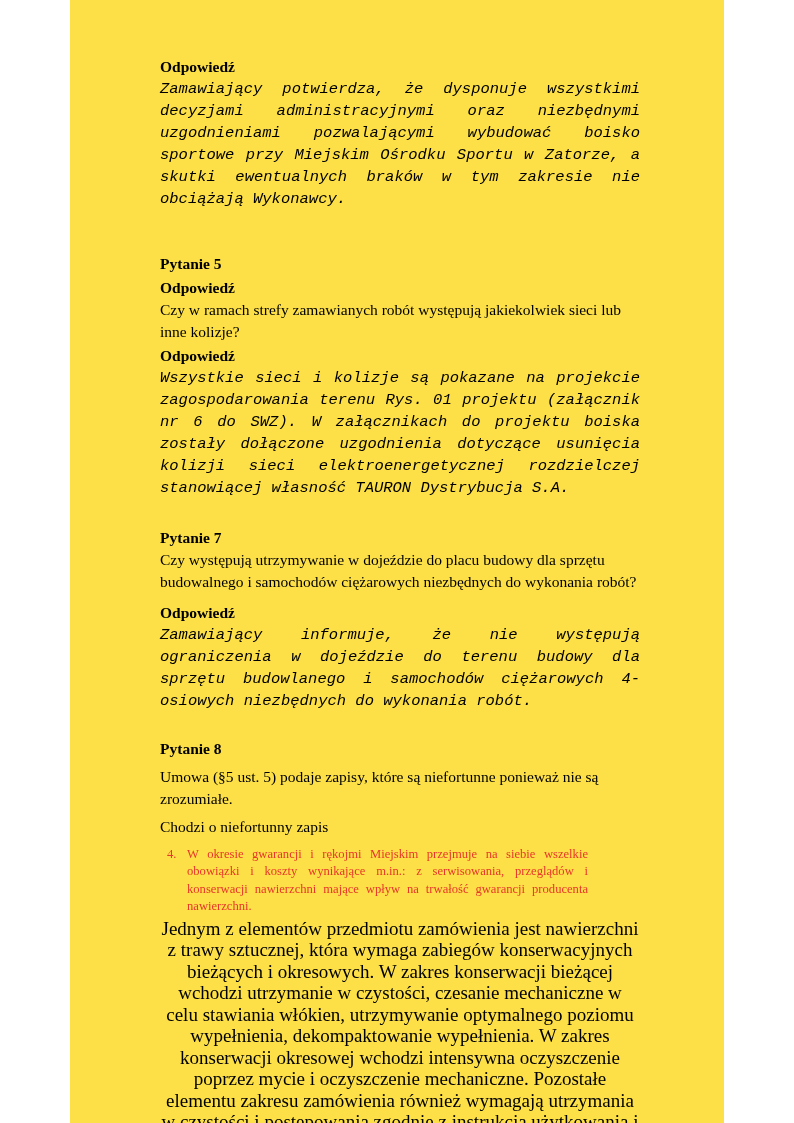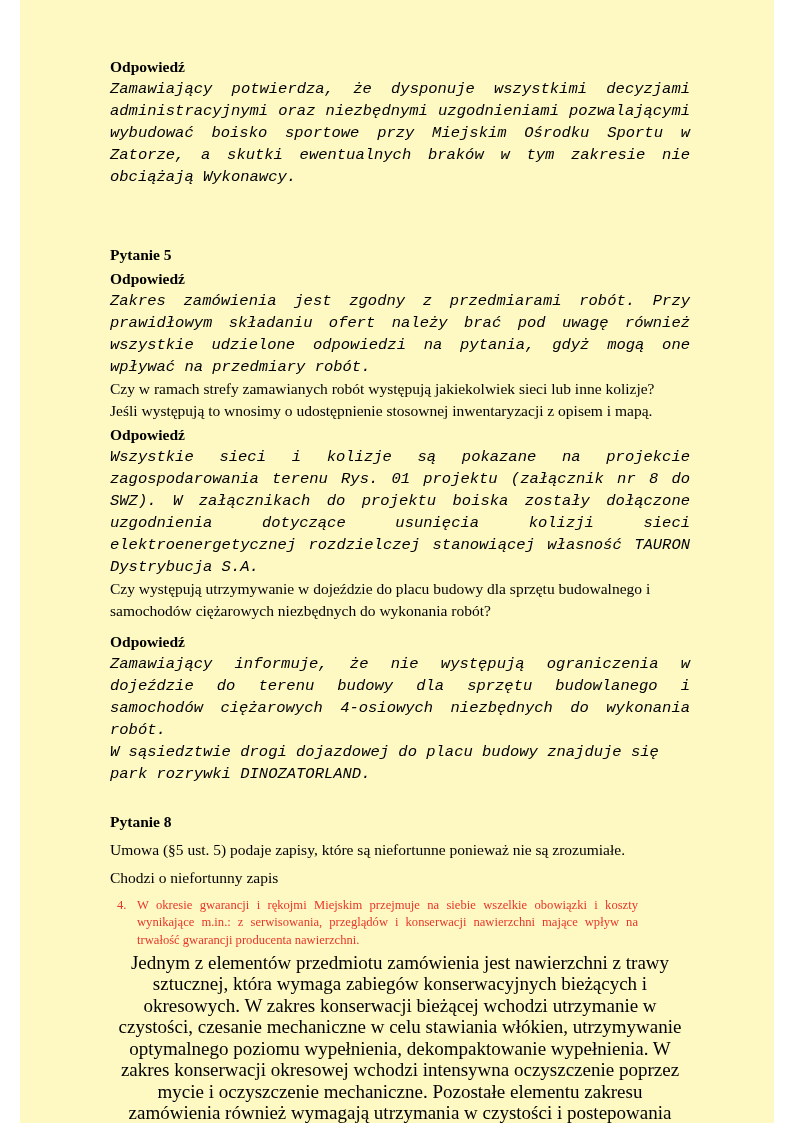--- a/index.html
+++ b/index.html
@@ -1,34 +1,34 @@
 <!DOCTYPE html>
 <html lang="pl"><head>
 <meta charset="utf-8">
 <style>
   html, body { margin: 0; padding: 0; background: #ffffff; }
   .page {
     position: relative;
-    width: 754px;
+    width: 654px;
     height: 1123px;
     margin: 0 auto;
-    background: #fef9c3;
+    background: #fde047;
     box-sizing: border-box;
     padding: 56px 84px 0 90px;
     font-family: "Liberation Serif", "DejaVu Serif", serif;
     font-size: 15.5px;
     line-height: 1.42;
     color: #000000;
     overflow: hidden;
   }
   .hd { font-weight: bold; }
   .it { font-style: italic; text-align: justify; font-family: Liberation Mono, monospace; }
   .plain { text-align: left; }
 
-  .mt-sec-lg { margin-top: 56px; }
+  .mt-sec-lg { margin-top: 43px; }
   .mt-sec   { margin-top: 30px; }
   .mt-sec-7 { margin-top: 28px; }
   .mt-sec-8 { margin-top: 26px; }
   .mt-q     { margin-top: 6px; }
   .mt-ans   { margin-top: 2px; }
   .mt-ans-7 { margin-top: 9px; }
   .mt-line  { margin-top: 6px; }
 
   .quote {
     display: flex;
@@ -60,31 +60,29 @@
 </head>
 <body>
 
 <div class="page">
 
   <div class="hd">Odpowiedź</div>
   <div class="it">Zamawiający potwierdza, że dysponuje wszystkimi decyzjami administracyjnymi oraz niezbędnymi uzgodnieniami pozwalającymi wybudować boisko sportowe przy Miejskim Ośrodku Sportu w Zatorze, a skutki ewentualnych braków w tym zakresie nie obciążają Wykonawcy.</div>
 
   <div class="hd mt-sec-lg">Pytanie 5</div>
   <div class="hd mt-ans">Odpowiedź</div>
-  <div class="it">Zakres zamówienia jest zgodny z przedmiarami robót. Przy prawidłowym składaniu ofert należy brać pod uwagę również wszystkie udzielone odpowiedzi na pytania, gdyż mogą one wpływać na przedmiary robót.</div>
 
   <div class="plain">Czy w ramach strefy zamawianych robót występują jakiekolwiek sieci lub inne kolizje?</div>
-  <div class="plain">Jeśli występują to wnosimy o udostępnienie stosownej inwentaryzacji z opisem i mapą.</div>
   <div class="hd mt-ans">Odpowiedź</div>
-  <div class="it">Wszystkie sieci i kolizje są pokazane na projekcie zagospodarowania terenu Rys. 01 projektu (załącznik nr 8 do SWZ). W załącznikach do projektu boiska zostały dołączone uzgodnienia dotyczące usunięcia kolizji sieci elektroenergetycznej rozdzielczej stanowiącej własność TAURON Dystrybucja S.A.</div>
+  <div class="it">Wszystkie sieci i kolizje są pokazane na projekcie zagospodarowania terenu Rys. 01 projektu (załącznik nr 6 do SWZ). W załącznikach do projektu boiska zostały dołączone uzgodnienia dotyczące usunięcia kolizji sieci elektroenergetycznej rozdzielczej stanowiącej własność TAURON Dystrybucja S.A.</div>
 
+  <div class="hd mt-sec-7">Pytanie 7</div>
   <div class="plain">Czy występują utrzymywanie w dojeździe do placu budowy dla sprzętu budowalnego i samochodów ciężarowych niezbędnych do wykonania robót?</div>
   <div class="hd mt-ans-7">Odpowiedź</div>
   <div class="it">Zamawiający informuje, że nie występują ograniczenia w dojeździe do terenu budowy dla sprzętu budowlanego i samochodów ciężarowych 4-osiowych niezbędnych do wykonania robót.</div>
-  <div class="it" style="text-align:left">W sąsiedztwie drogi dojazdowej do placu budowy znajduje się park rozrywki DINOZATORLAND.</div>
 
   <div class="hd mt-sec-8">Pytanie 8</div>
   <div class="plain mt-line">Umowa (§5 ust. 5) podaje zapisy, które są niefortunne ponieważ nie są zrozumiałe.</div>
   <div class="plain mt-line">Chodzi o niefortunny zapis</div>
 
   <div class="quote">
     <span class="quote-num">4.</span>
     <span class="quote-text">W okresie gwarancji i rękojmi Miejskim przejmuje na siebie wszelkie obowiązki i koszty wynikające m.in.:  z serwisowania, przeglądów i konserwacji nawierzchni mające wpływ na trwałość gwarancji producenta nawierzchni.</span>
   </div>
 

